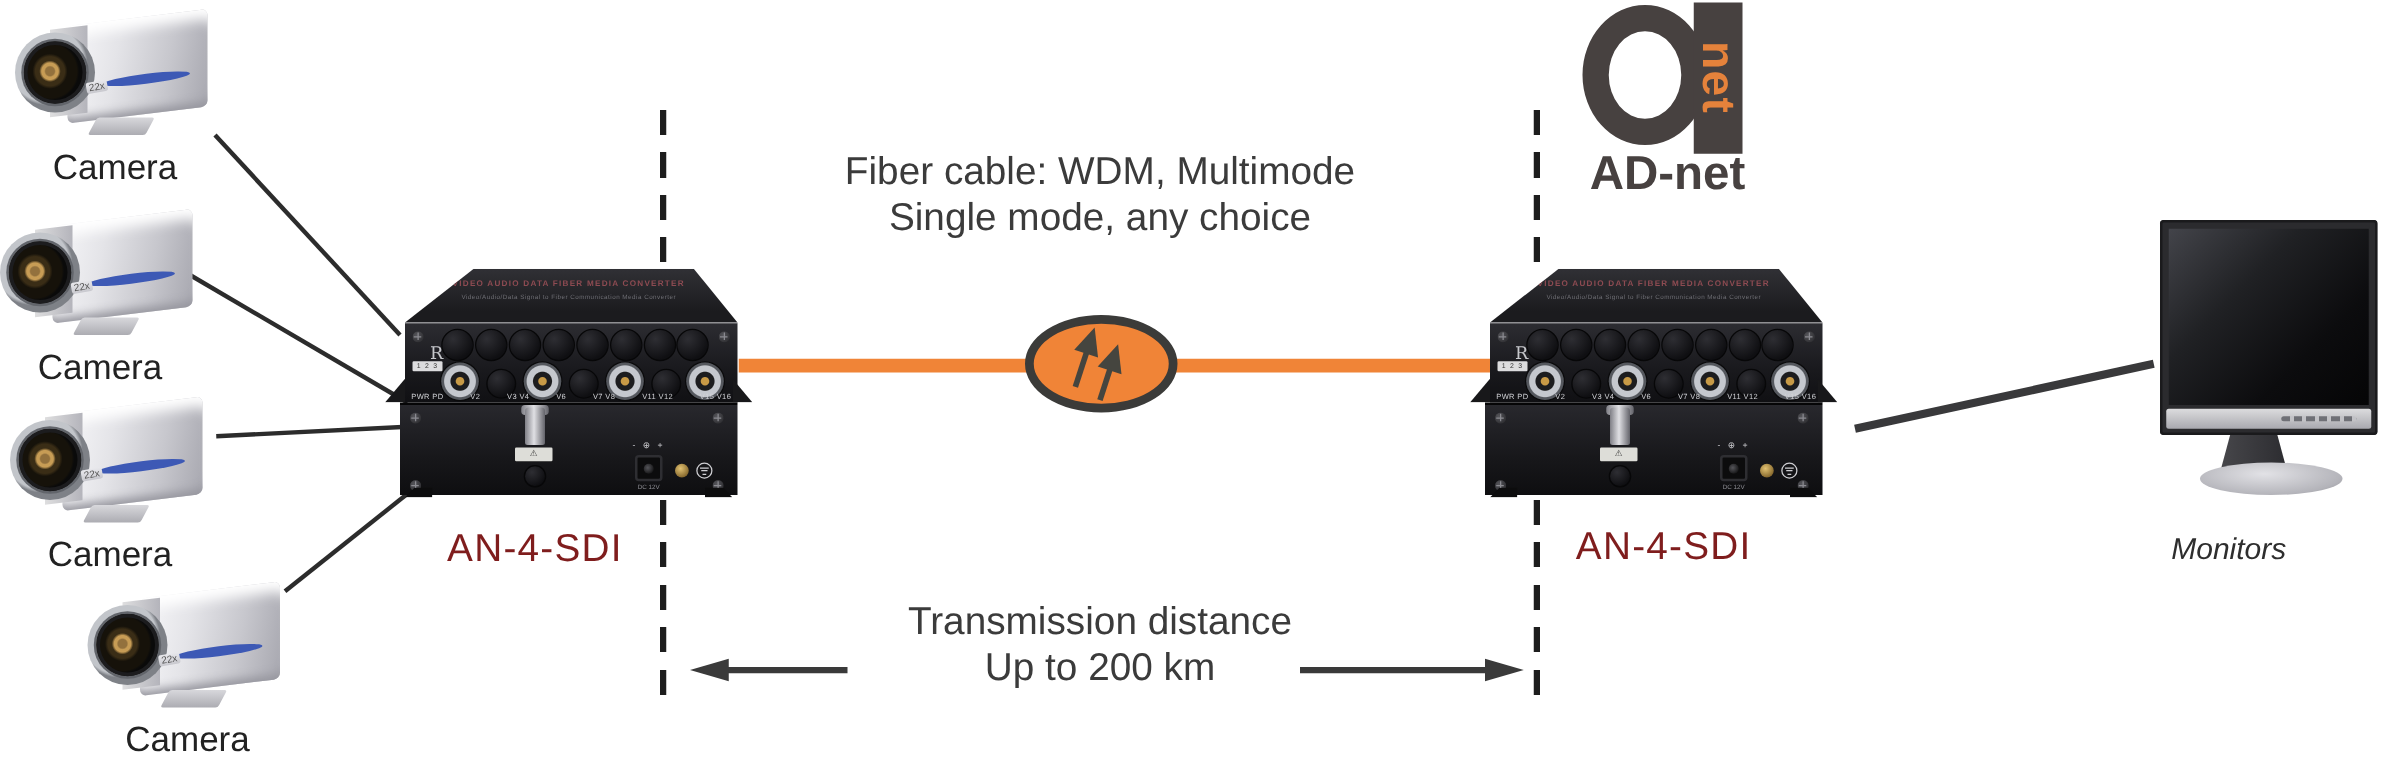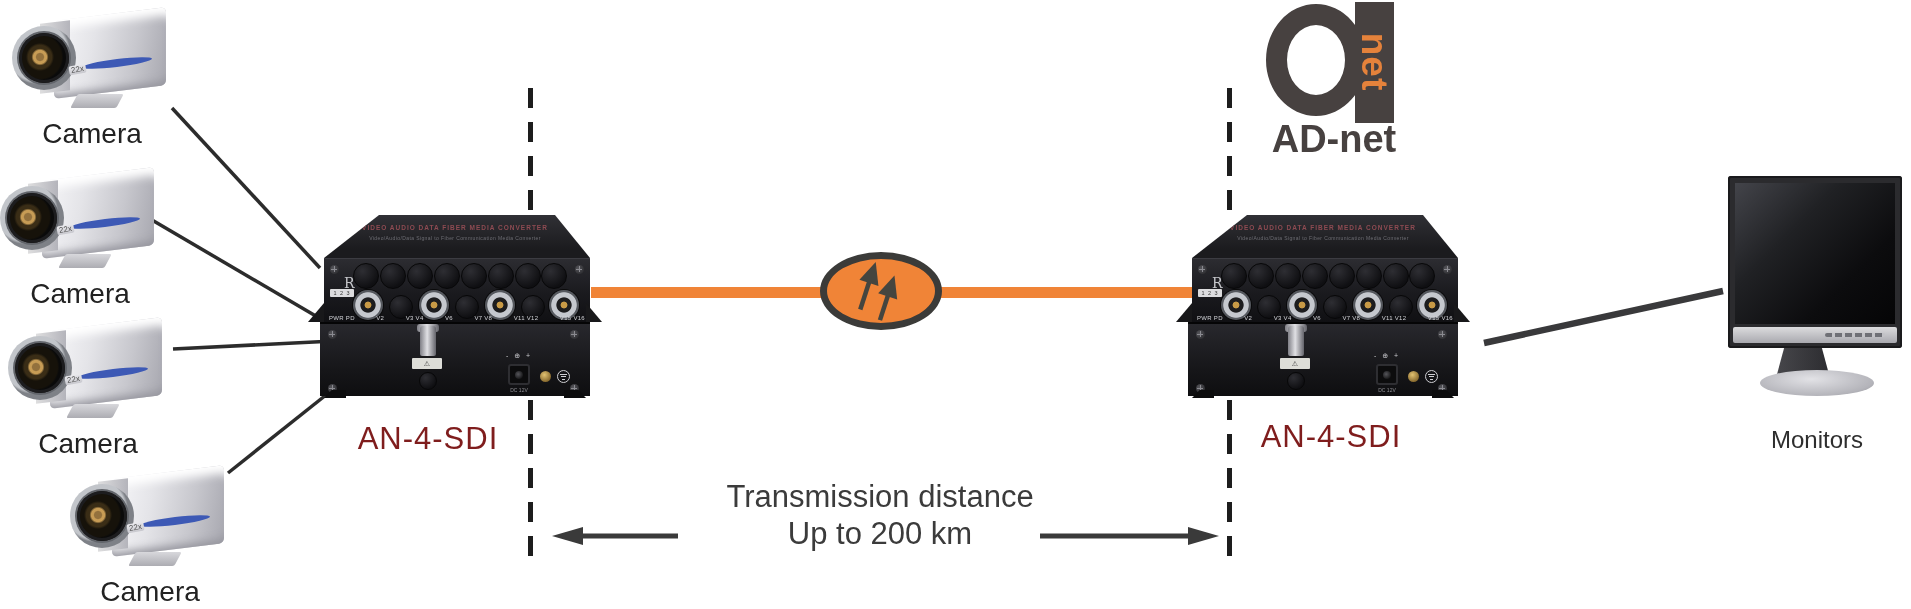--- a/index.html
+++ b/index.html
@@ -110,22 +110,22 @@
   .mon-screen { position:absolute; left:7px; top:7px; right:7px; bottom:24px;
     background:linear-gradient(135deg,#43444a 0%,#202124 35%,#0c0c0e 70%,#050506 100%); }
   .mon-strip { position:absolute; left:5px; right:5px; bottom:5px; height:16px; border-radius:2px;
     background:linear-gradient(#dcdcde,#a9a9af); }
   .mon-buttons { position:absolute; right:12px; top:6px; width:60px; height:4px; border-radius:2px;
     background:repeating-linear-gradient(90deg,#6f7076 0 7px,#c2c2c6 7px 10px); }
   .mon-neck { position:absolute; left:1776px; top:348px; width:54px; height:30px;
     background:linear-gradient(90deg,#47474b,#2c2c30); clip-path:polygon(15% 0,85% 0,100% 100%,0 100%); }
   .mon-base { position:absolute; left:1760px; top:370px; width:114px; height:26px; border-radius:50%;
     background:radial-gradient(ellipse at 45% 35%, #e2e2e6, #b4b4ba 70%, #8f8f95); }
-  .mon-label { position:absolute; left:1737px; top:426px; width:160px; text-align:center;
-    font-size:24px; color:#2e2e2e; }
+  .mon-label { position:absolute; left:1737px; top:426px; width:160px; text-align:left;
+    font-size:24px; color:#2e2e2e;font-style:italic; }
 
   
   .logo { position:absolute; left:1260px; top:0; width:150px; height:170px; }
   .logo-ring { position:absolute; left:6px; top:4px; width:100px; height:112px;
     border:21px solid #474140; border-radius:50%; }
   .logo-bar { position:absolute; left:95px; top:2px; width:39px; height:121px; background:#474140; }
   .logo-net { position:absolute; left:72px; top:42px; width:84px; height:40px;
     transform:rotate(90deg); text-align:center; font-size:37px; font-weight:bold;
     color:#E5823B; letter-spacing:1px; line-height:40px; }
   .logo-word { position:absolute; left:0; top:118px; width:148px; text-align:center;
@@ -162,20 +162,24 @@
     <svg width="100" height="60" viewBox="0 0 100 60">
       <g transform="rotate(18 50 30)" stroke="#45453f" fill="#45453f">
         <line x1="36" y1="54" x2="36" y2="22" stroke-width="4.5"></line>
         <polygon points="36,4 26,26 46,26" stroke-width="0"></polygon>
         <line x1="58" y1="58" x2="58" y2="28" stroke-width="4.5"></line>
         <polygon points="58,11 48,33 68,33" stroke-width="0"></polygon>
       </g>
     </svg>
   </div>
 
+  <div class="big-note" style="left:595px; top:118px; width:570px;">
+    <div>Fiber cable: WDM, Multimode</div>
+    <div>Single mode, any choice</div>
+  </div>
   <div class="big-note" style="left:640px; top:478px; width:480px;">
     <div>Transmission distance</div>
     <div>Up to 200 km</div>
   </div>
 
   <div class="cam" style="left:12px; top:2px;">
     <div class="cam-body"></div>
     <div class="cam-stripe"></div>
     <div class="cam-mount"></div>
     <div class="cam-hood"></div>

